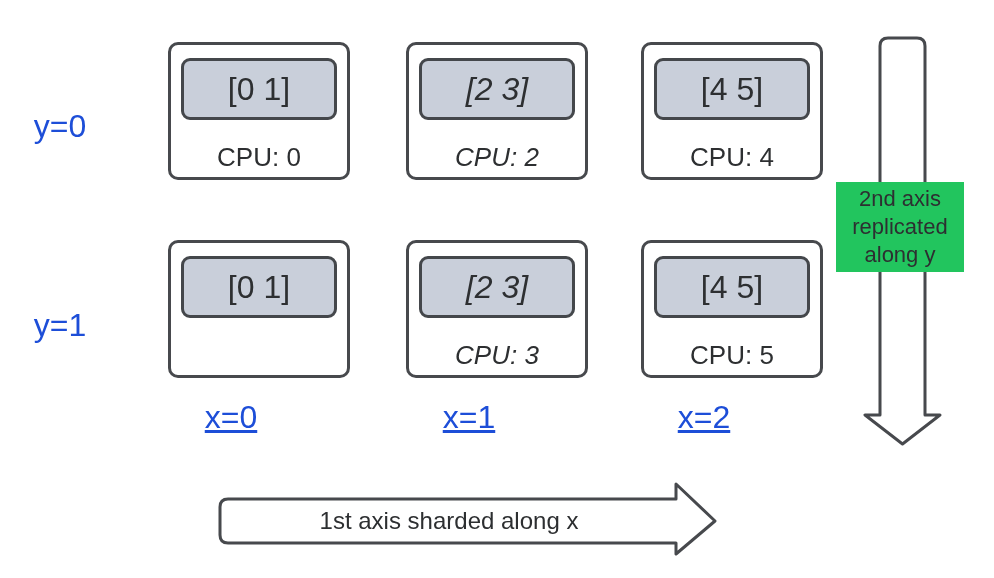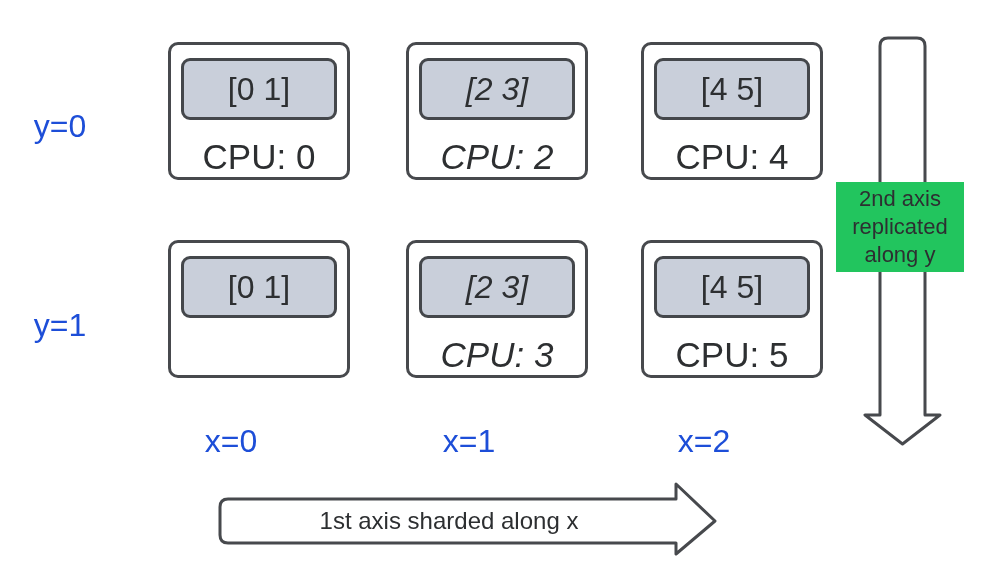--- a/index.html
+++ b/index.html
@@ -19,21 +19,21 @@
   .axis-label {
     position: absolute;
     font-size: 32px;
     color: #1d4ed8;
     text-align: center;
     white-space: nowrap;
   }
   .row-label { left: 20px; width: 80px; height: 44px; line-height: 44px; }
   .row-label.r0 { top: 104px; }
   .row-label.r1 { top: 303px; }
-  .col-label { top: 422px; width: 182px; height: 38px; line-height: 38px; }
+  .col-label { top: 398px; width: 182px; height: 38px; line-height: 38px; text-decoration: underline; }
   .col-label.c0 { left: 140px; }
   .col-label.c1 { left: 378px; }
   .col-label.c2 { left: 613px; }
 
   .device {
     position: absolute;
     width: 182px;
     height: 138px;
     background: #ffffff;
     border: 3px solid #47494d;
@@ -64,21 +64,21 @@
     color: #2d2f31;
   }
   .cpu {
     position: absolute;
     left: 0;
     top: 96px;
     width: 100%;
     height: 32px;
     line-height: 32px;
     text-align: center;
-    font-size: 35px;
+    font-size: 26px;
     color: #2d2f31;
   }
 
   .arrow-svg { position: absolute; }
   .arrow-svg path {
     fill: #ffffff;
     stroke: #47494d;
     stroke-width: 3;
     stroke-linejoin: round;
   }

